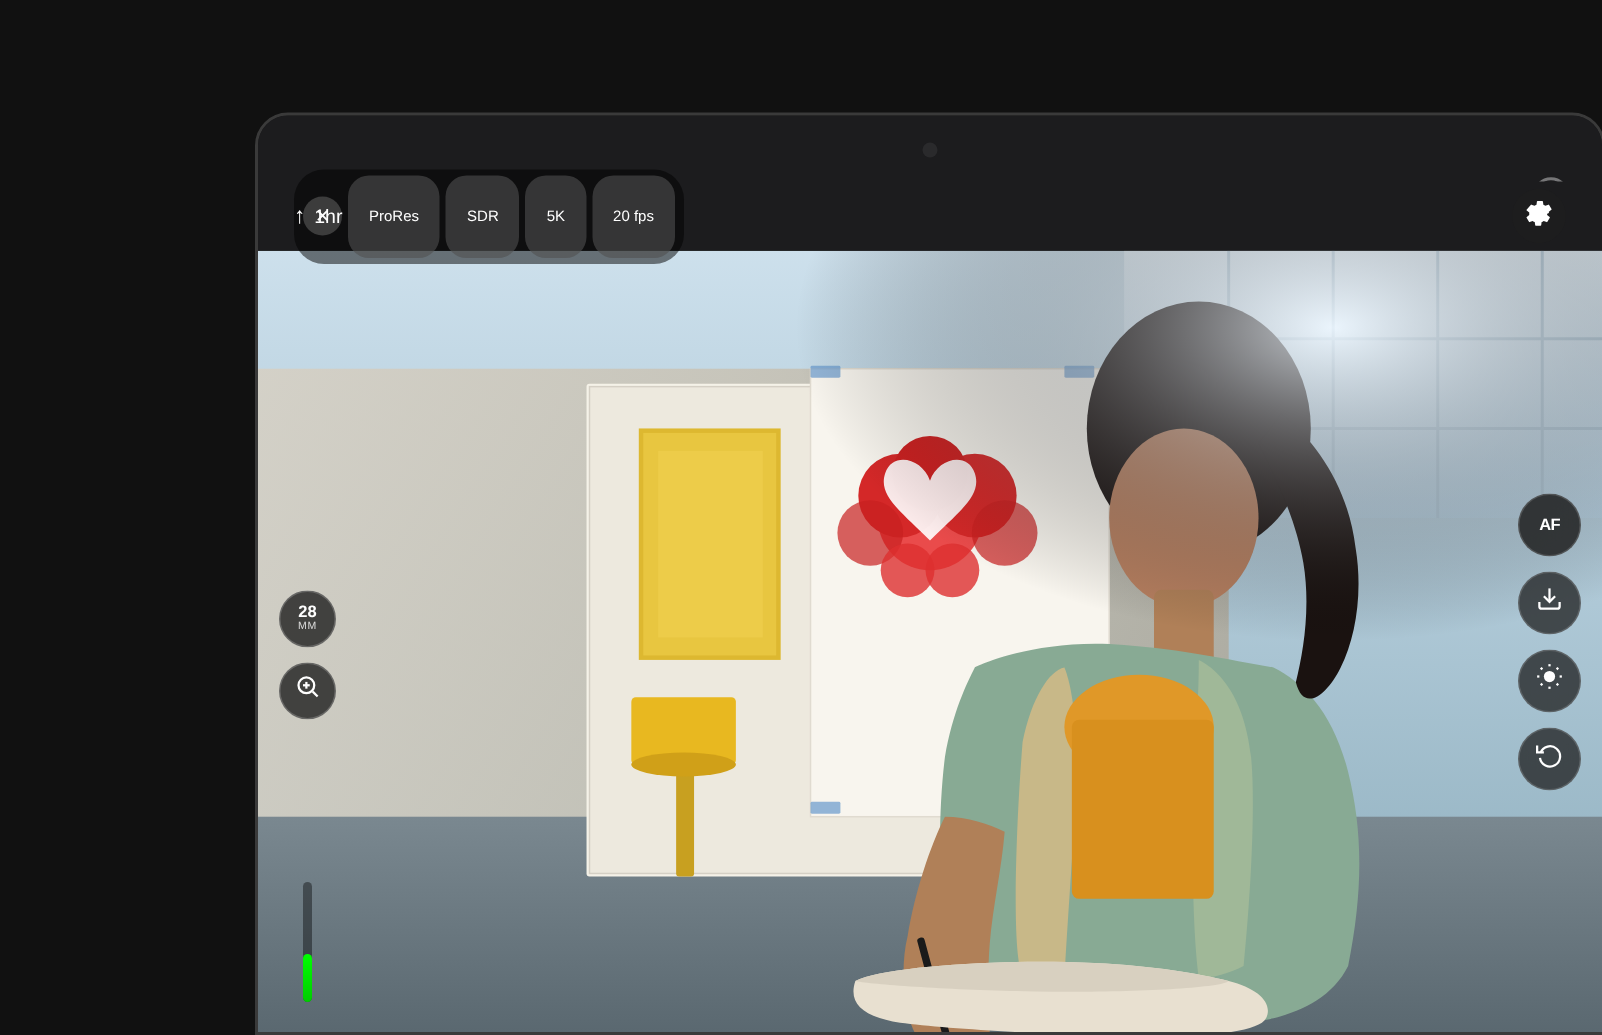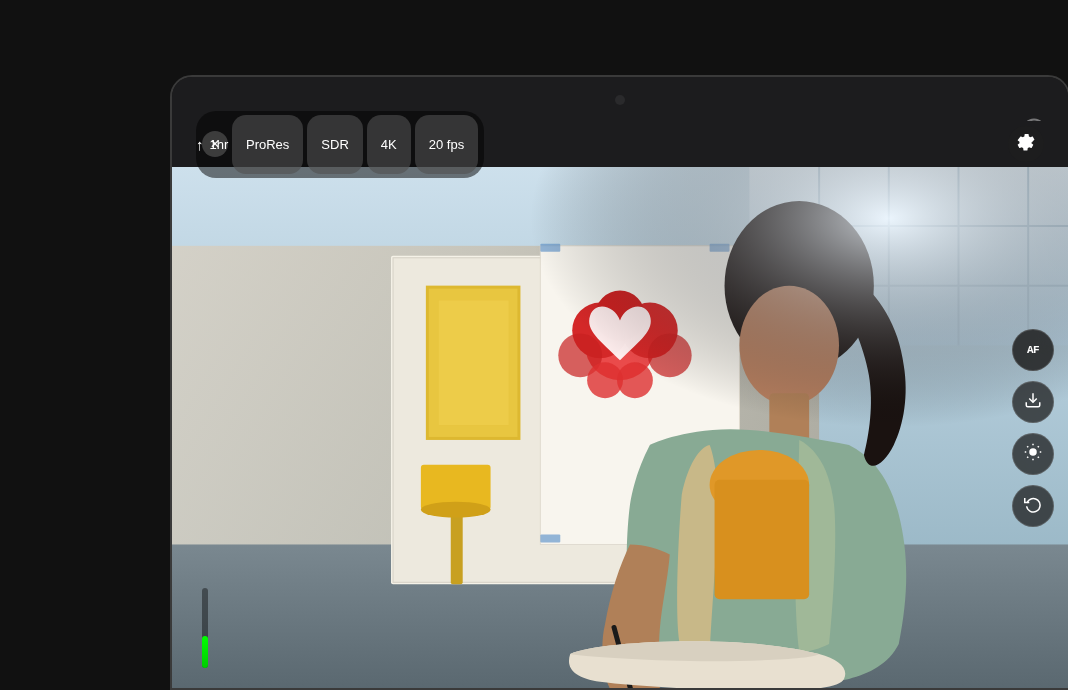--- a/index.html
+++ b/index.html
@@ -118,21 +118,21 @@
       color: #ffffff;
       font-size: 12px;
       cursor: pointer;
     }
 
     .format-pill {
       background: rgba(80,80,80,0.6);
       border-radius: 14px;
       padding: 22px 14px;
       color: #ffffff;
-      font-size: 13px;
+      font-size: 10px;
       font-weight: 500;
       cursor: pointer;
     }
 
     .left-indicator {
       position: absolute;
       left: 24px;
       top: 50%;
       transform: translateY(-50%);
       display: flex;
@@ -174,21 +174,20 @@
       align-items: center;
       justify-content: center;
       color: #ffffff;
       font-size: 16px;
       cursor: pointer;
       border: 1px solid rgba(255,255,255,0.15);
     }
 
     .control-btn.af {
       background: rgba(30, 30, 30, 0.85);
-      font-family: Liberation Mono, monospace;
     }
 
     
     .left-controls {
       position: absolute;
       left: 14px;
       top: 50%;
       transform: translateY(-40%);
       display: flex;
       flex-direction: column;
@@ -337,21 +336,21 @@
       <div class="format-close">
         <span>✕</span>
       </div>
       <div class="format-pill">
         <span>ProRes</span>
       </div>
       <div class="format-pill">
         <span>SDR</span>
       </div>
       <div class="format-pill">
-        <span>4K</span>
+        <span>5K</span>
       </div>
       <div class="format-pill">
         <span>20 fps</span>
       </div>
     </div>
 
     <div class="settings-btn" style="position:static;margin-left:auto;">
       <span>
         <svg width="20" height="20" viewBox="0 0 24 24" fill="white">
           <path d="M12 15a3 3 0 1 0 0-6 3 3 0 0 0 0 6zm7.94-3c0-.32-.03-.63-.07-.94l2.03-1.58a.49.49 0 0 0 .12-.62l-1.92-3.32a.49.49 0 0 0-.59-.21l-2.39.96a7.1 7.1 0 0 0-1.62-.94l-.36-2.54a.48.48 0 0 0-.48-.41h-3.84a.48.48 0 0 0-.48.41l-.36 2.54a7.1 7.1 0 0 0-1.62.94l-2.39-.96a.48.48 0 0 0-.59.21L2.07 9.46a.48.48 0 0 0 .12.62l2.03 1.58a7.2 7.2 0 0 0 0 1.88L2.19 15.12a.49.49 0 0 0-.12.62l1.92 3.32c.12.21.37.29.59.21l2.39-.96c.5.36 1.04.67 1.62.94l.36 2.54c.06.24.27.41.48.41h3.84c.22 0 .42-.17.48-.41l.36-2.54a7.1 7.1 0 0 0 1.62-.94l2.39.96c.22.08.47 0 .59-.21l1.92-3.32a.49.49 0 0 0-.12-.62l-2.03-1.58c.04-.31.07-.62.07-.94z"></path>
@@ -472,20 +471,36 @@
 
       <path d="M685 110 C710 130 730 160 735 200 C740 230 735 260 725 280 C715 300 700 310 695 290 C700 270 705 240 700 210 C695 180 680 150 670 130 C678 120 682 115 685 110Z" fill="#1a1210"></path>
 
       <path d="M400 490 C420 480 500 475 560 478 C600 480 630 485 650 490 C670 495 680 505 675 515 C670 525 630 528 580 527 C530 526 460 522 430 518 C405 514 395 505 400 490Z" fill="#e8e0d0"></path>
       <path d="M400 490 C420 480 500 475 560 478 C600 480 630 485 650 490 C645 495 580 498 520 497 C460 496 408 492 400 490Z" fill="#d8d0c0"></path>
 
       <rect width="900" height="525" fill="url(#brightSpot)"></rect>
 
     </svg>
 
+    <div class="left-controls">
+      <div class="lens-badge">
+        <span class="lens-mm">28</span>
+        <span class="lens-label">MM</span>
+      </div>
+      <div class="zoom-btn">
+        <span>
+          <svg width="18" height="18" viewBox="0 0 24 24" fill="none" stroke="white" stroke-width="2">
+            <circle cx="11" cy="11" r="7"></circle>
+            <line x1="21" y1="21" x2="16.65" y2="16.65"></line>
+            <line x1="8" y1="11" x2="14" y2="11"></line>
+            <line x1="11" y1="8" x2="11" y2="14"></line>
+          </svg>
+        </span>
+      </div>
+    </div>
 
     <div class="right-controls">
 
       <div class="control-btn af">
         <span class="af-text">AF</span>
       </div>
 
       <div class="control-btn">
         <span>
           <svg width="18" height="18" viewBox="0 0 24 24" fill="none" stroke="white" stroke-width="2">

